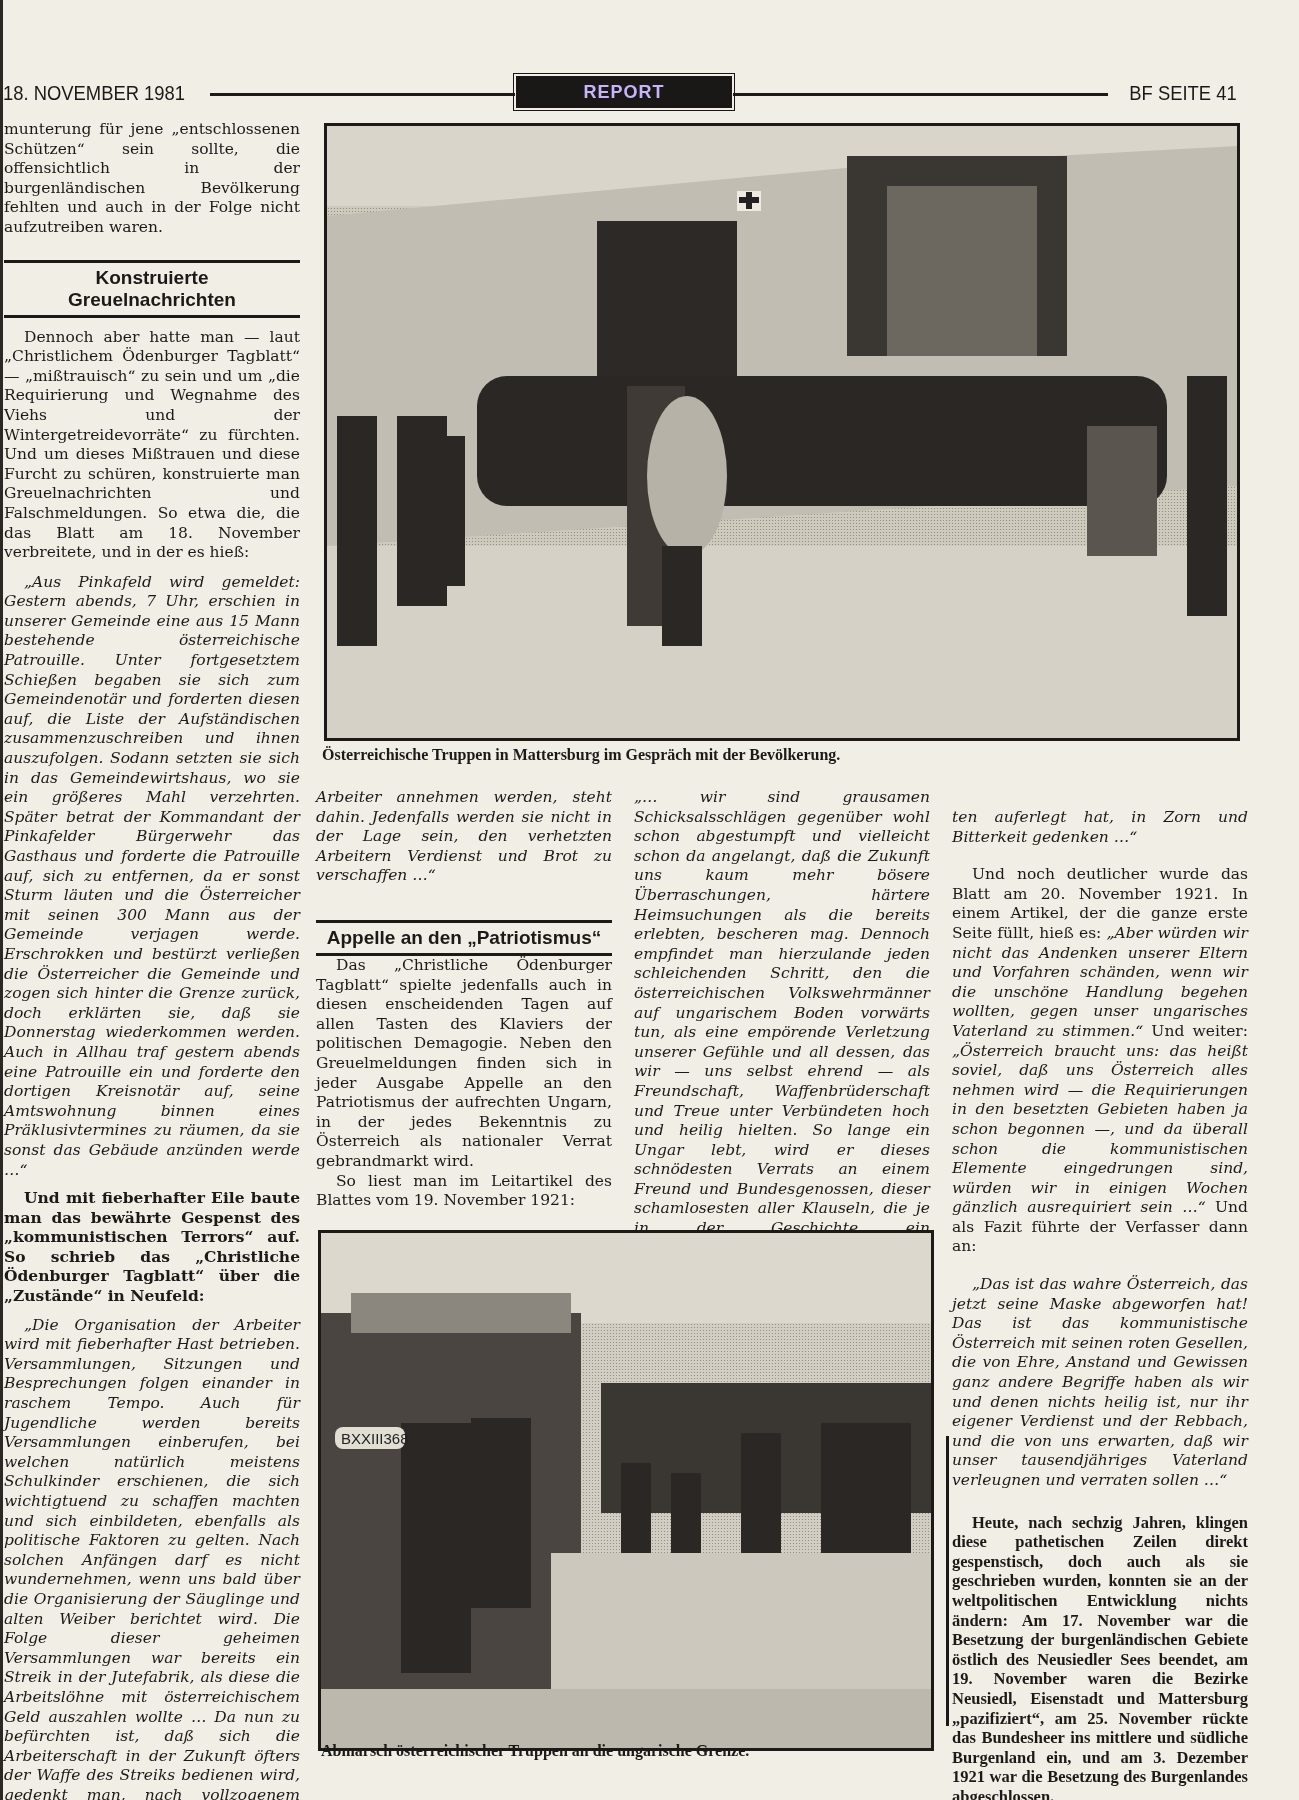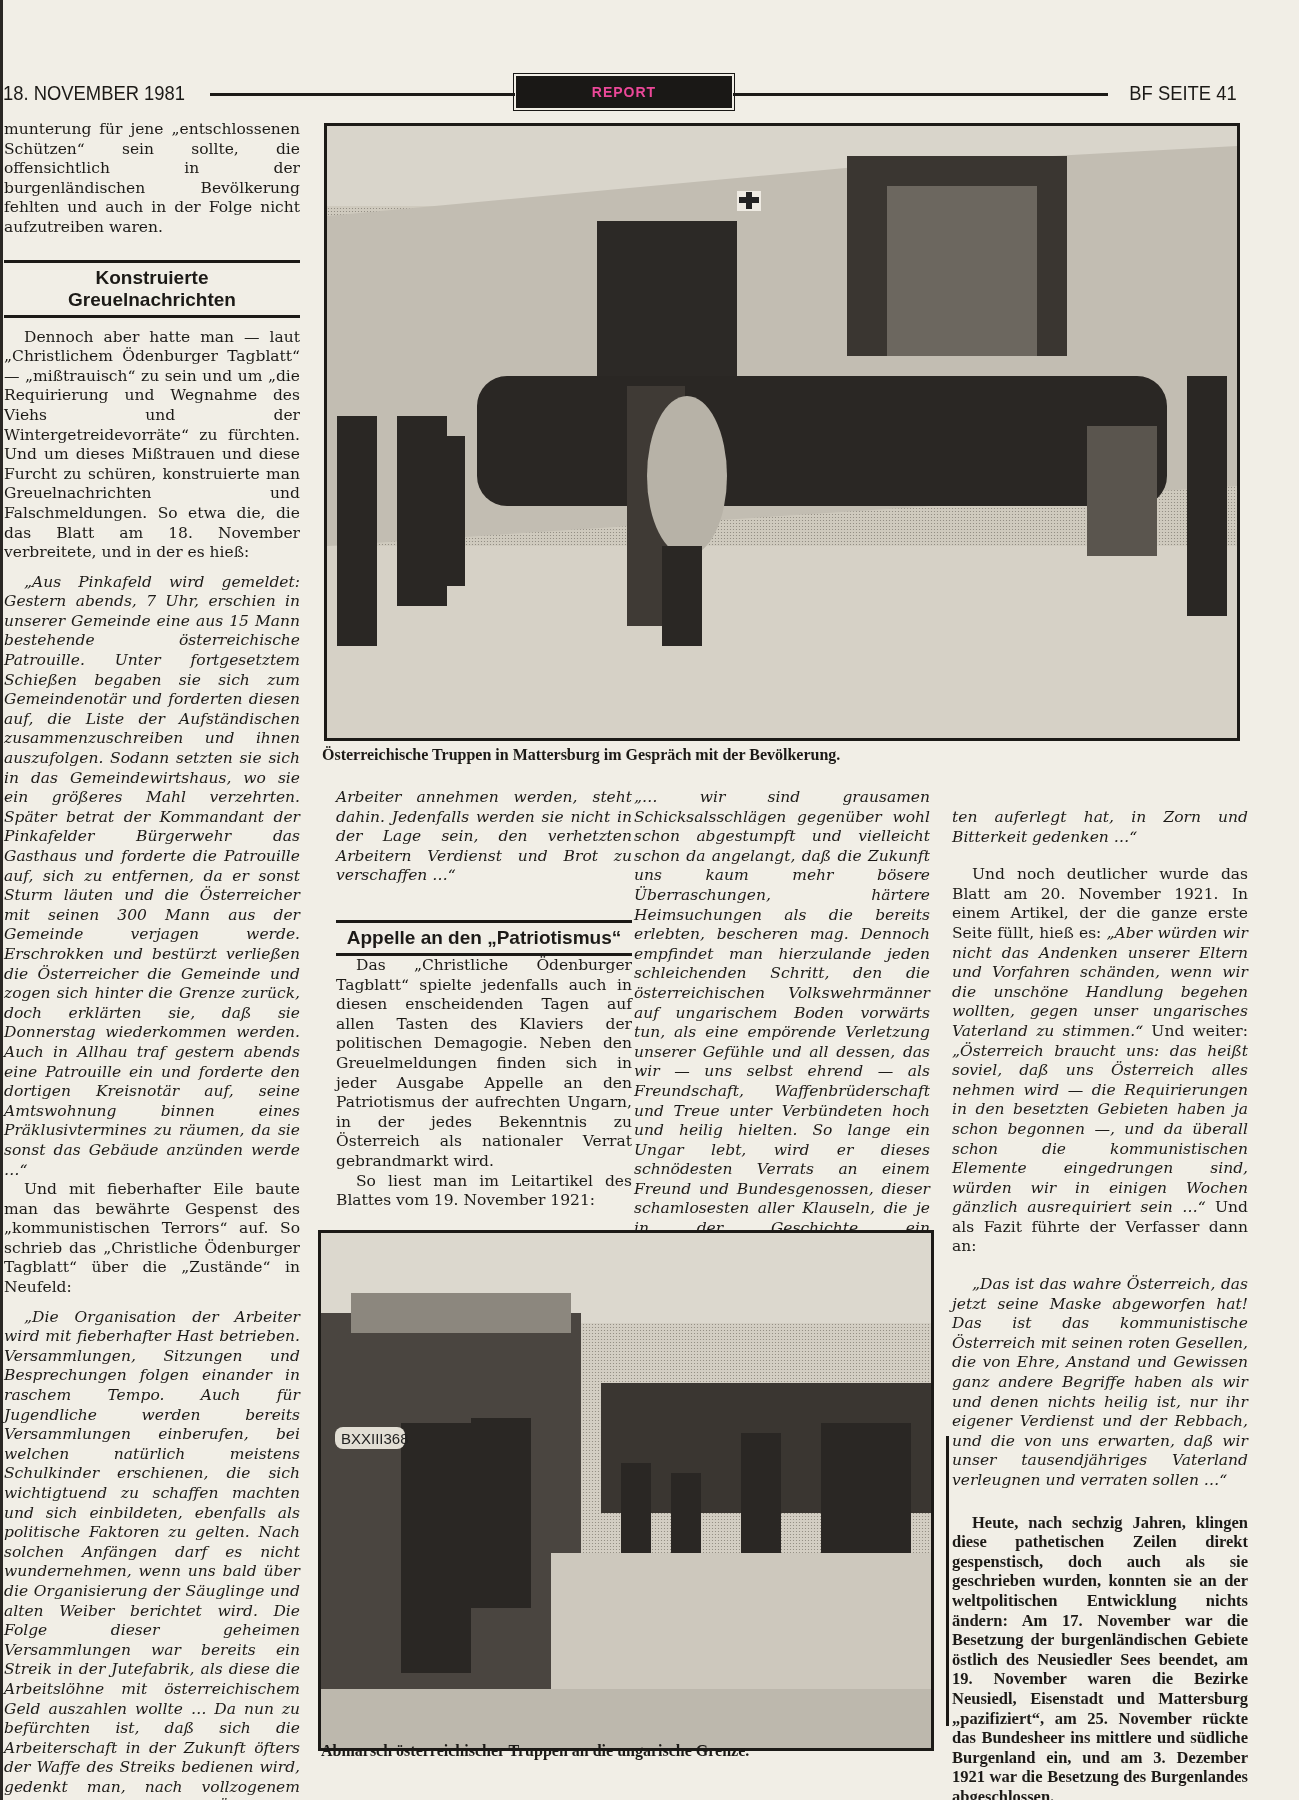--- a/index.html
+++ b/index.html
@@ -11,29 +11,29 @@
   }
   .page-edge{position:absolute;left:0;top:0;width:3px;height:1800px;background:#2a2724;}
   
   .hdr{position:absolute;top:76px;left:0;width:1299px;height:36px;}
   .hdr-date{position:absolute;left:3px;top:6px;font-family:"Liberation Sans",sans-serif;font-size:20px;letter-spacing:0px;transform:scaleX(0.92);transform-origin:left;}
   .hdr-page{position:absolute;right:62px;top:6px;font-family:"Liberation Sans",sans-serif;font-size:20px;transform:scaleX(0.92);transform-origin:right;}
   .hdr-rule{position:absolute;top:17px;height:3px;background:#1c1a17;}
   .hdr-rule.l{left:210px;width:305px;}
   .hdr-rule.r{left:733px;width:375px;}
   .hdr-badge{position:absolute;left:516px;top:0;width:216px;height:32px;background:#1a1816;border:2px solid #1a1816;outline:1px solid #1a1816;outline-offset:2px;box-sizing:border-box;display:flex;align-items:center;justify-content:center;}
-  .hdr-badge span{color:#ec4899;font-family:"Liberation Sans",sans-serif;font-weight:bold;font-size:14px;letter-spacing:1px;}
+  .hdr-badge span{color:#c4b5fd;font-family:"Liberation Sans",sans-serif;font-weight:bold;font-size:18px;letter-spacing:1px;}
   
   .col{position:absolute;font-size:15.5px;line-height:19.6px;text-align:justify;}
   .col p{margin:0;}
   .indent{text-indent:20px;}
   .it{font-style:italic;}
   .bd{font-weight:bold;}
   .c1{left:4px;width:296px;}
-  .c2{left:336px;width:296px;}
+  .c2{left:316px;width:296px;}
   .c3{left:634px;width:296px;}
   .c4{left:952px;width:296px;}
   .subhead{border-top:3px solid #1c1a17;border-bottom:3px solid #1c1a17;text-align:center;font-family:"Liberation Sans",sans-serif;font-weight:bold;font-size:19px;line-height:22px;padding:4px 8px 4px;}
   .photo{position:absolute;border:3px solid #1c1a17;box-sizing:border-box;overflow:hidden;background:#bdb8ad;}
   .caption{position:absolute;font-family:"Liberation Serif",serif;font-weight:bold;font-size:16px;}
   .vbar{position:absolute;left:946px;top:1436px;width:3px;height:290px;background:#1c1a17;}
 </style>
 </head>
 <body>
 
@@ -47,21 +47,21 @@
     </div>
   <div class="hdr-rule r"></div>
   <span class="hdr-page">BF SEITE 41</span>
 </header>
 
 <div class="col c1" style="top:120px;">
   <p>munterung für jene „entschlossenen Schützen“ sein sollte, die offensichtlich in der burgenländischen Bevölkerung fehlten und auch in der Folge nicht aufzutreiben waren.</p>
   <div class="subhead" style="margin-top:22px;">Konstruierte Greuelnachrichten</div>
   <p class="indent" style="margin-top:10px;">Dennoch aber hatte man — laut „Christlichem Ödenburger Tagblatt“ — „mißtrauisch“ zu sein und um „die Requirierung und Wegnahme des Viehs und der Wintergetreidevorräte“ zu fürchten. Und um dieses Mißtrauen und diese Furcht zu schüren, konstruierte man Greuelnachrichten und Falschmeldungen. So etwa die, die das Blatt am 18. November verbreitete, und in der es hieß:</p>
   <p class="indent it" style="margin-top:10px;">„Aus Pinkafeld wird gemeldet: Gestern abends, 7 Uhr, erschien in unserer Gemeinde eine aus 15 Mann bestehende österreichische Patrouille. Unter fortgesetztem Schießen begaben sie sich zum Gemeindenotär und forderten diesen auf, die Liste der Aufständischen zusammenzuschreiben und ihnen auszufolgen. Sodann setzten sie sich in das Gemeindewirtshaus, wo sie ein größeres Mahl verzehrten. Später betrat der Kommandant der Pinkafelder Bürgerwehr das Gasthaus und forderte die Patrouille auf, sich zu entfernen, da er sonst Sturm läuten und die Österreicher mit seinen 300 Mann aus der Gemeinde verjagen werde. Erschrokken und bestürzt verließen die Österreicher die Gemeinde und zogen sich hinter die Grenze zurück, doch erklärten sie, daß sie Donnerstag wiederkommen werden. Auch in Allhau traf gestern abends eine Patrouille ein und forderte den dortigen Kreisnotär auf, seine Amtswohnung binnen eines Präklusivtermines zu räumen, da sie sonst das Gebäude anzünden werde …“</p>
-  <p class="indent" style="">Und mit fieberhafter Eile baute man das bewährte Gespenst des „kommunistischen Terrors“ auf. So schrieb das „Christliche Ödenburger Tagblatt“ über die „Zustände“ in Neufeld:</p>
+  <p class="indent" style="margin-top:8px;font-weight:bold;">Und mit fieberhafter Eile baute man das bewährte Gespenst des „kommunistischen Terrors“ auf. So schrieb das „Christliche Ödenburger Tagblatt“ über die „Zustände“ in Neufeld:</p>
   <p class="indent it" style="margin-top:10px;">„Die Organisation der Arbeiter wird mit fieberhafter Hast betrieben. Versammlungen, Sitzungen und Besprechungen folgen einander in raschem Tempo. Auch für Jugendliche werden bereits Versammlungen einberufen, bei welchen natürlich meistens Schulkinder erschienen, die sich wichtigtuend zu schaffen machten und sich einbildeten, ebenfalls als politische Faktoren zu gelten. Nach solchen Anfängen darf es nicht wundernehmen, wenn uns bald über die Organisierung der Säuglinge und alten Weiber berichtet wird. Die Folge dieser geheimen Versammlungen war bereits ein Streik in der Jutefabrik, als diese die Arbeitslöhne mit österreichischem Geld auszahlen wollte … Da nun zu befürchten ist, daß sich die Arbeiterschaft in der Zukunft öfters der Waffe des Streiks bedienen wird, gedenkt man, nach vollzogenem Anschluß Westungarns an Österreich die Fabrik zu sperren und von beiden Jutefabriken eine nach Ungarn und die andere nach Jugoslawien zu verlegen. Ob sich die jetzigen Arbeiterführer auch dann der</p>
 </div>
 
 <div class="photo" style="left:324px;top:123px;width:916px;height:618px;">
   <svg width="910" height="612" viewBox="0 0 910 612">
     <defs>
       <pattern id="ht" width="3" height="3" patternUnits="userSpaceOnUse">
           <rect width="3" height="3" fill="#cfcabe"></rect>
           <circle cx="1.5" cy="1.5" r="0.6" fill="#8a857b"></circle>
         </pattern>

